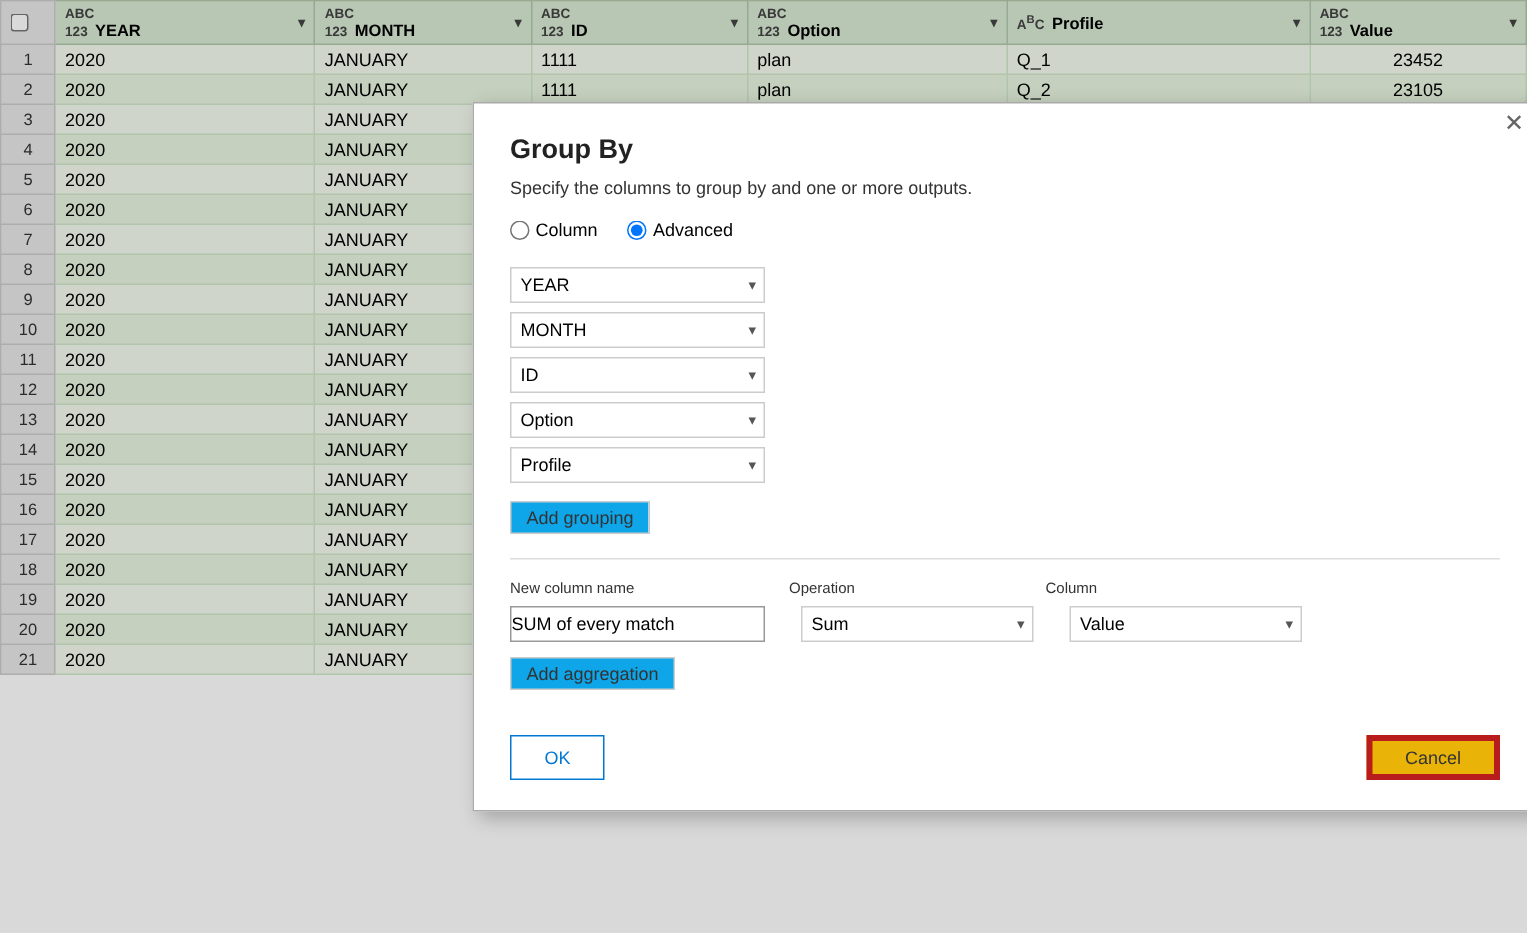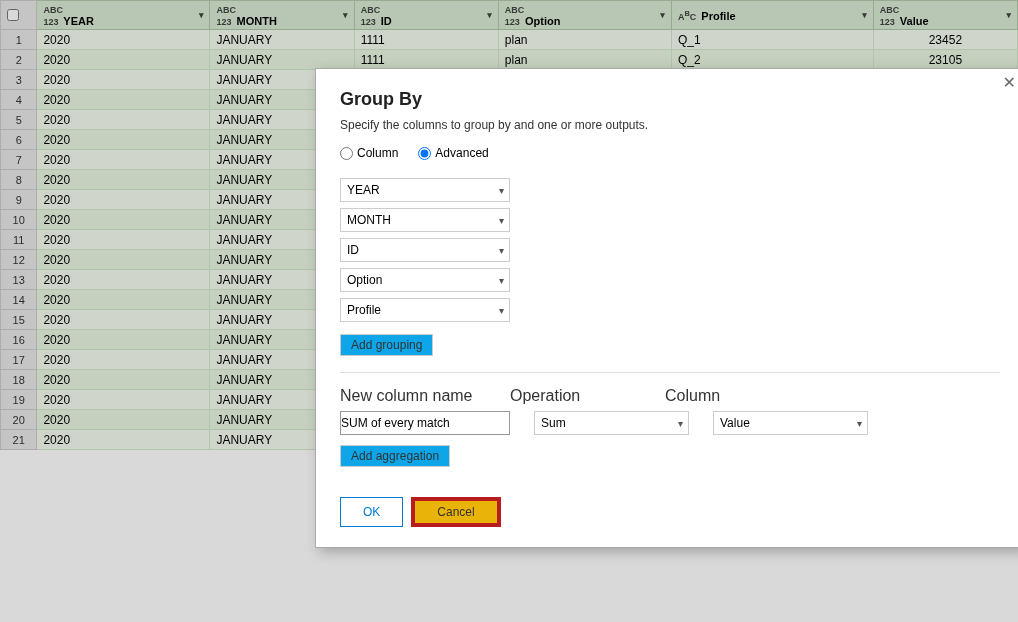--- a/index.html
+++ b/index.html
@@ -183,23 +183,23 @@
     .section-divider {
       border: none;
       border-top: 1px solid #ddd;
       margin: 14px 0;
     }
 
     .aggregation-section {}
 
     .agg-labels {
       display: flex;
-      gap: 0;
+      gap: 16px;
       margin-bottom: 6px;
-      font-size: 16px;
+      font-size: 10px;
       color: #333;
     }
 
     .agg-label-name { width: 170px; }
     .agg-label-op { width: 155px; }
     .agg-label-col { width: 155px; }
 
     .agg-row {
       display: flex;
       gap: 12px;
@@ -210,21 +210,21 @@
       width: 170px;
       height: 24px;
       border: 1px solid #999;
       padding: 2px 0;
       font-size: 12px;
       background: #fff;
     }
 
     .modal-footer {
       display: flex;
-      justify-content: flex-start;
+      justify-content: space-between;
       gap: 8px;
       margin-top: 30px;
     }
 
     .btn-ok {
       padding: 4px 22px;
       background: #fff;
       border: 1px solid #0078d4;
       color: #0078d4;
       font-size: 12px;

